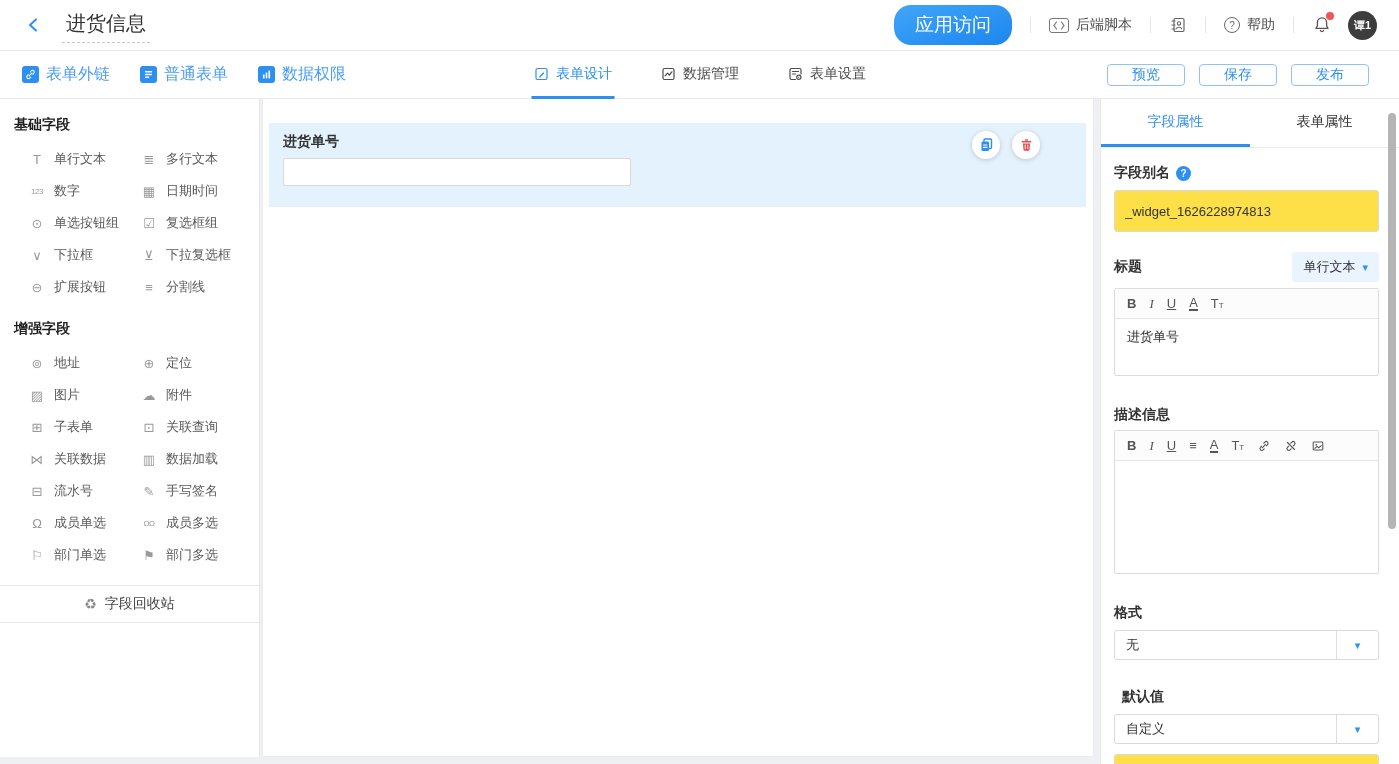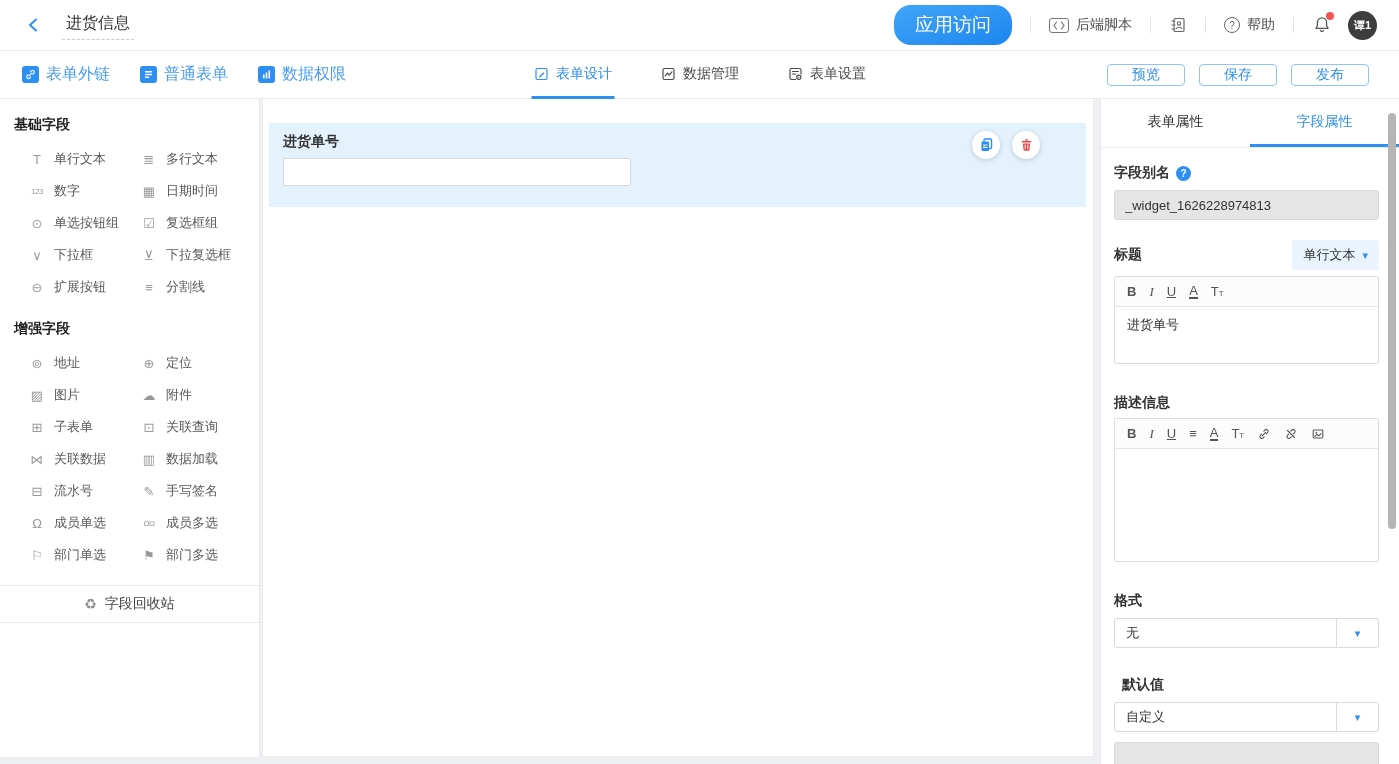--- a/index.html
+++ b/index.html
@@ -4,21 +4,21 @@
 <style>
   * { margin:0; padding:0; box-sizing:border-box; }
   html,body { width:1399px; height:764px; overflow:hidden; background:#eef0f3;
     font-family:"Liberation Sans","DejaVu Sans",sans-serif; }
   svg { display:block; }
 
   
   .header { height:51px; background:#fff; border-bottom:1px solid #ebebeb;
     display:flex; align-items:center; padding:0 22px; position:relative; }
   .back-btn { width:24px; height:24px; display:flex; align-items:center; justify-content:center; cursor:pointer; }
-  .page-title { margin-left:16px; font-size:16px; color:#333; padding:2px 4px 5px 4px;
+  .page-title { margin-left:16px; font-size:20px; color:#333; padding:2px 4px 5px 4px;
     border-bottom:1px dashed #c9c9c9; }
   .header-right { margin-left:auto; display:flex; align-items:center; }
   .pill-btn { background:linear-gradient(160deg,#41a5f8 0%,#1c86ef 100%); color:#fff;
     font-size:19px; padding:7px 21px; border-radius:17px; border:none; cursor:pointer; }
   .h-divider { width:1px; height:16px; background:#e3e3e3; margin:0 18px; }
   .h-item { display:flex; align-items:center; gap:7px; font-size:14px; color:#4d4d4d; cursor:pointer; }
   .code-icon { width:20px; height:15px; border:1px solid #777; border-radius:3px;
     display:flex; align-items:center; justify-content:center; }
   .help-circle { width:16px; height:16px; border:1px solid #666; border-radius:50%;
     font-size:10px; color:#666; display:flex; align-items:center; justify-content:center; }
@@ -77,22 +77,22 @@
   .panel { width:299px; background:#fff; border-left:1px solid #e8e8e8; height:665px; overflow:hidden; }
   .panel-tabs { height:49px; display:flex; border-bottom:1px solid #ececec; }
   .p-tab { flex:1; display:flex; align-items:center; justify-content:center; font-size:14px;
     color:#333; cursor:pointer; border-bottom:3px solid transparent; }
   .p-tab.active { color:#2e8ff2; border-bottom-color:#2e8ff2; }
   .panel-body { padding:0 20px 0 13px; }
   .p-label { font-size:14px; font-weight:bold; color:#333; }
   .alias-row { margin-top:16px; display:flex; align-items:center; gap:6px; }
   .q-badge { width:15px; height:15px; border-radius:50%; background:#2e8ff2; color:#fff;
     font-size:10px; font-weight:bold; display:flex; align-items:center; justify-content:center; cursor:pointer; }
-  .text-input { margin-top:8px; width:100%; height:30px; border:1px solid #d9d9d9; border-radius:3px;
-    font-size:13px; color:#333; padding:0 10px; background:#e5e5e5; }
+  .text-input { margin-top:8px; width:100%; height:42px; border:1px solid #d9d9d9; border-radius:3px;
+    font-size:13px; color:#333; padding:0 10px; background:#fde047; }
   .title-row { margin-top:20px; display:flex; align-items:center; justify-content:space-between; }
   .type-dd { background:#e9f4fe; border-radius:3px; padding:6px 11px; font-size:13px; color:#333;
     display:flex; align-items:center; gap:7px; cursor:pointer; }
   .caret { color:#2e8ff2; font-size:11px; }
   .editor { margin-top:6px; border:1px solid #dcdcdc; border-radius:2px; }
   .ed-toolbar { display:flex; align-items:center; gap:13px; padding:7px 12px; background:#fcfcfc;
     border-bottom:1px solid #e6e6e6; color:#555; font-size:13px; }
   .tb { cursor:pointer; line-height:1; }
   .tb.b { font-weight:bold; }
   .tb.i { font-style:italic; font-family:"Liberation Serif","DejaVu Serif",serif; }
@@ -364,22 +364,22 @@
               <path d="M6.6 8v4 M9.4 8v4" stroke="#fff" stroke-width="1" stroke-linecap="round"></path>
             </svg>
           </div>
         </div>
       </div>
     </div>
   </div>
 
   <div class="panel">
     <div class="panel-tabs">
+      <div class="p-tab active">字段属性</div>
       <div class="p-tab">表单属性</div>
-      <div class="p-tab active">字段属性</div>
     </div>
     <div class="panel-body">
       <div class="alias-row">
         <span class="p-label">字段别名</span>
         <span class="q-badge">?</span>
       </div>
       <input class="text-input" type="text" value="_widget_1626228974813" style="">
 
       <div class="title-row">
         <span class="p-label">标题</span>

